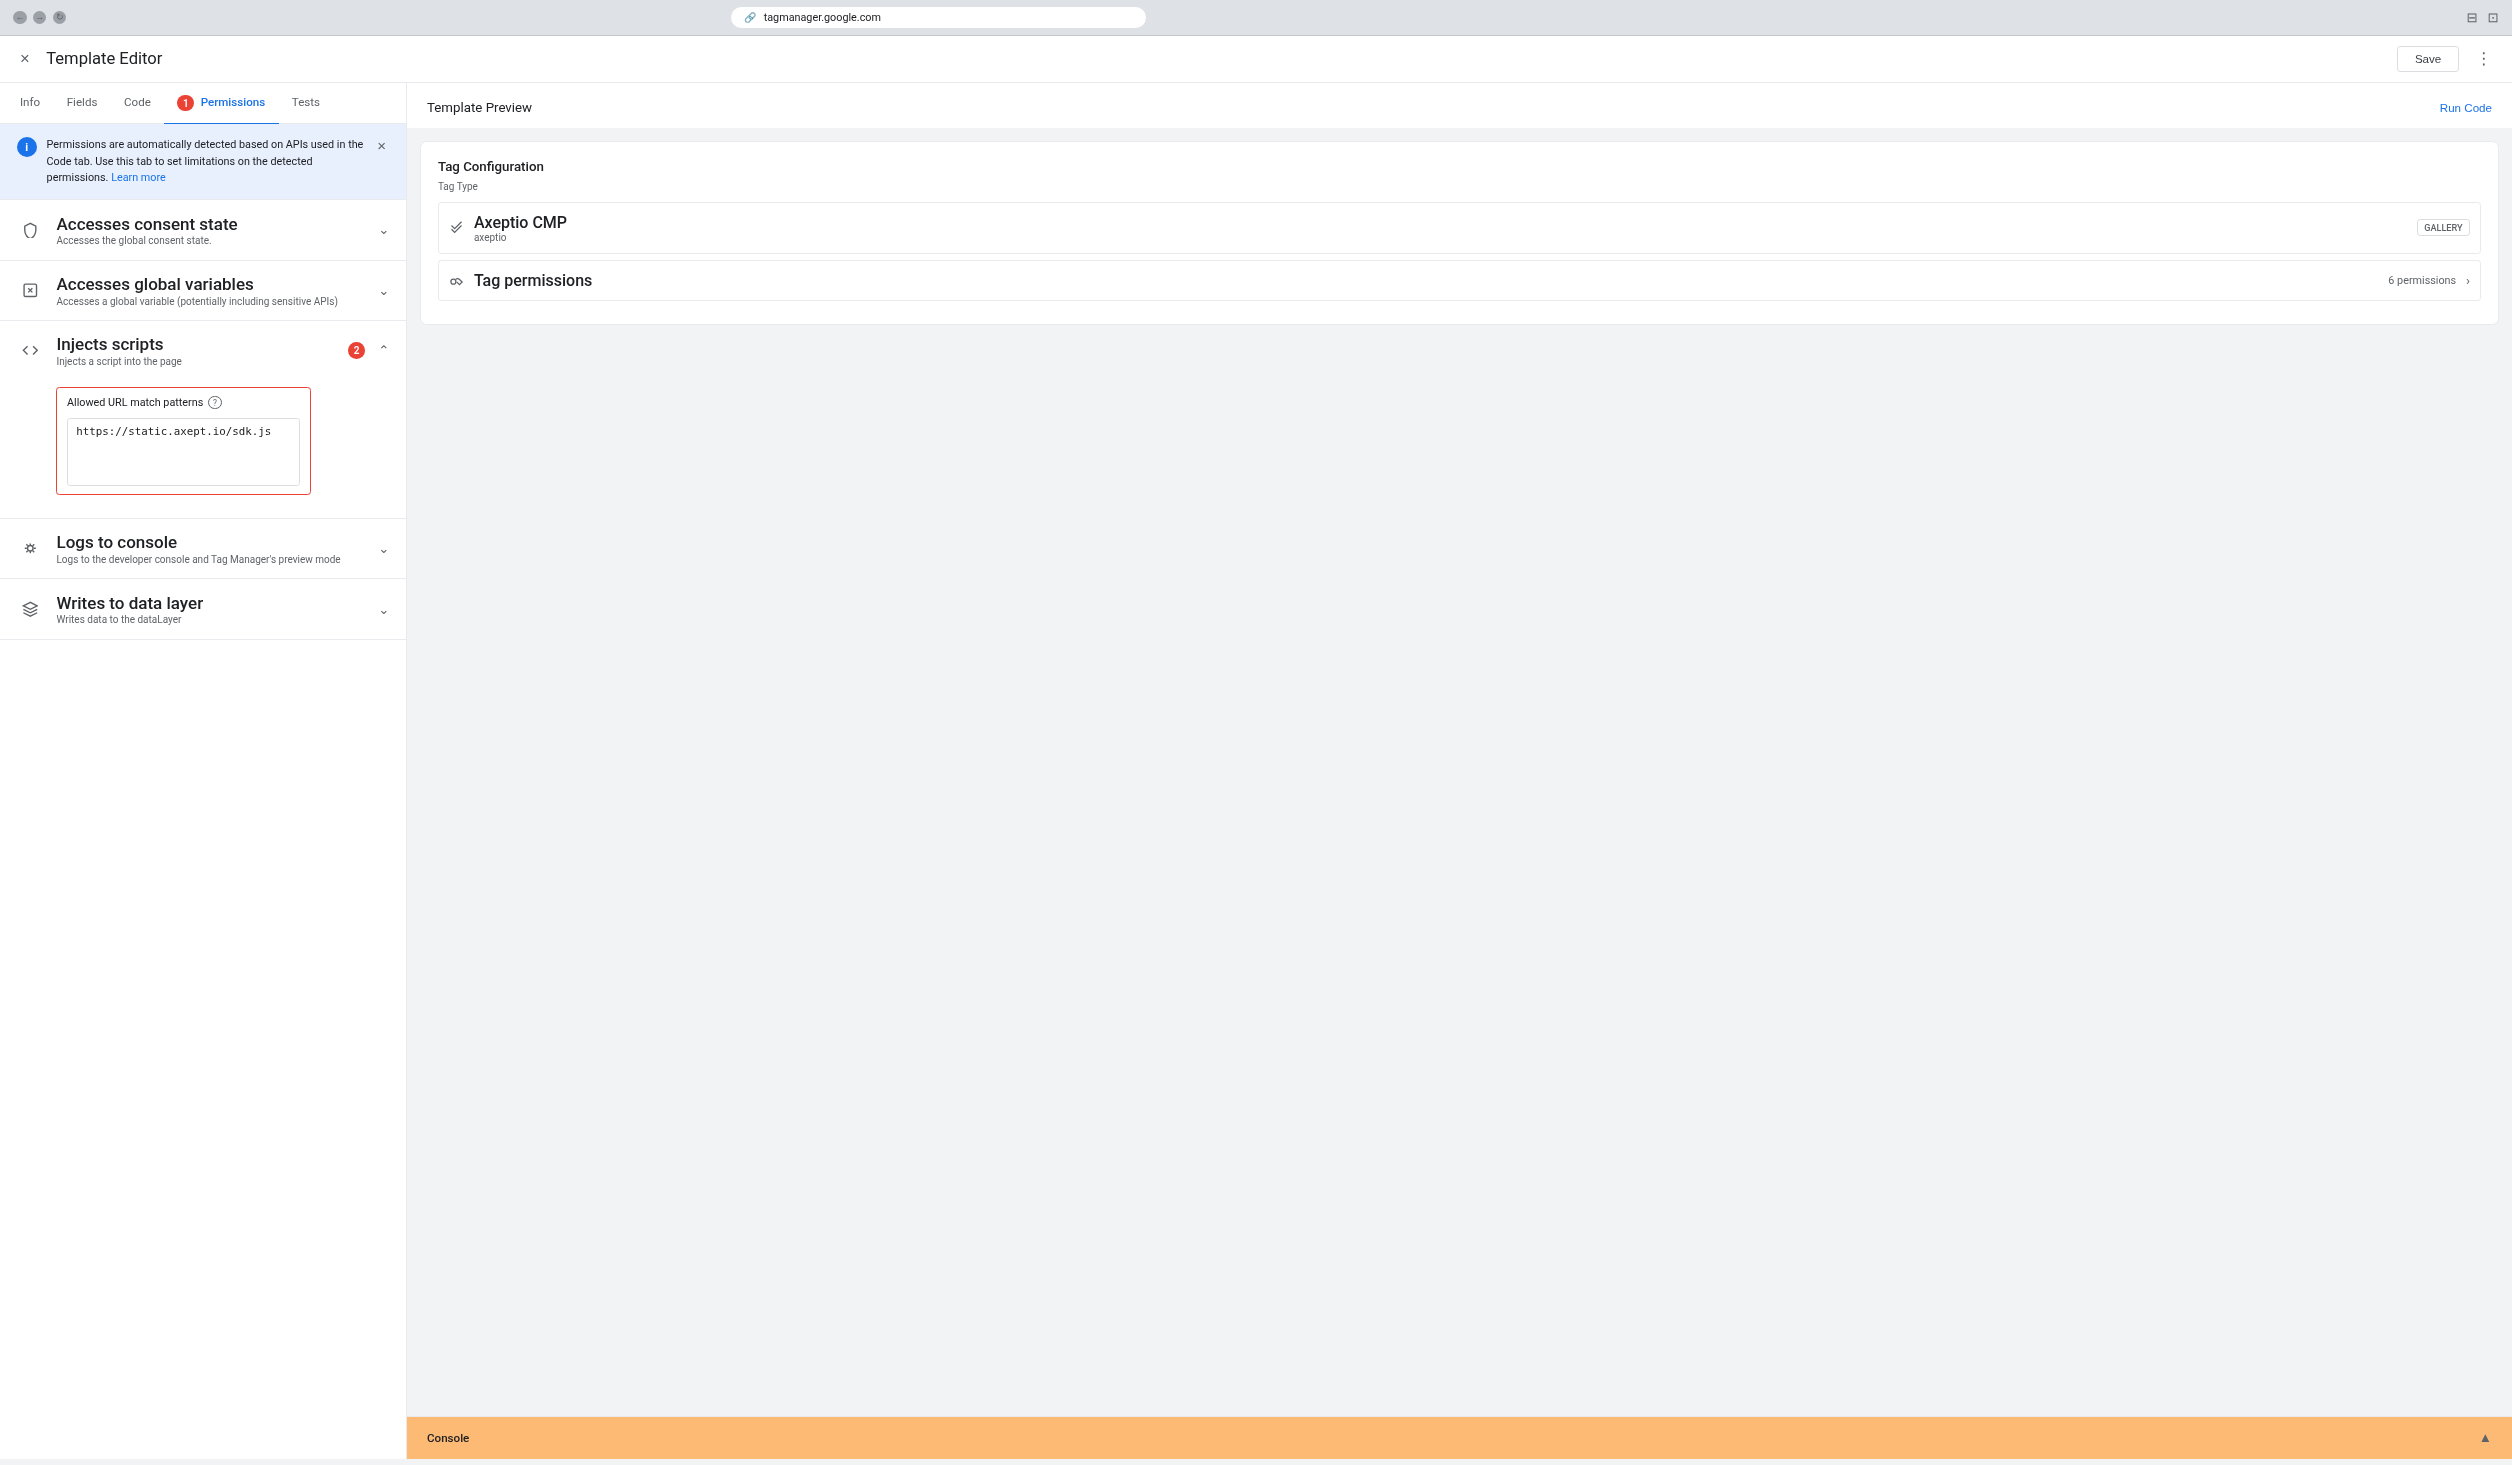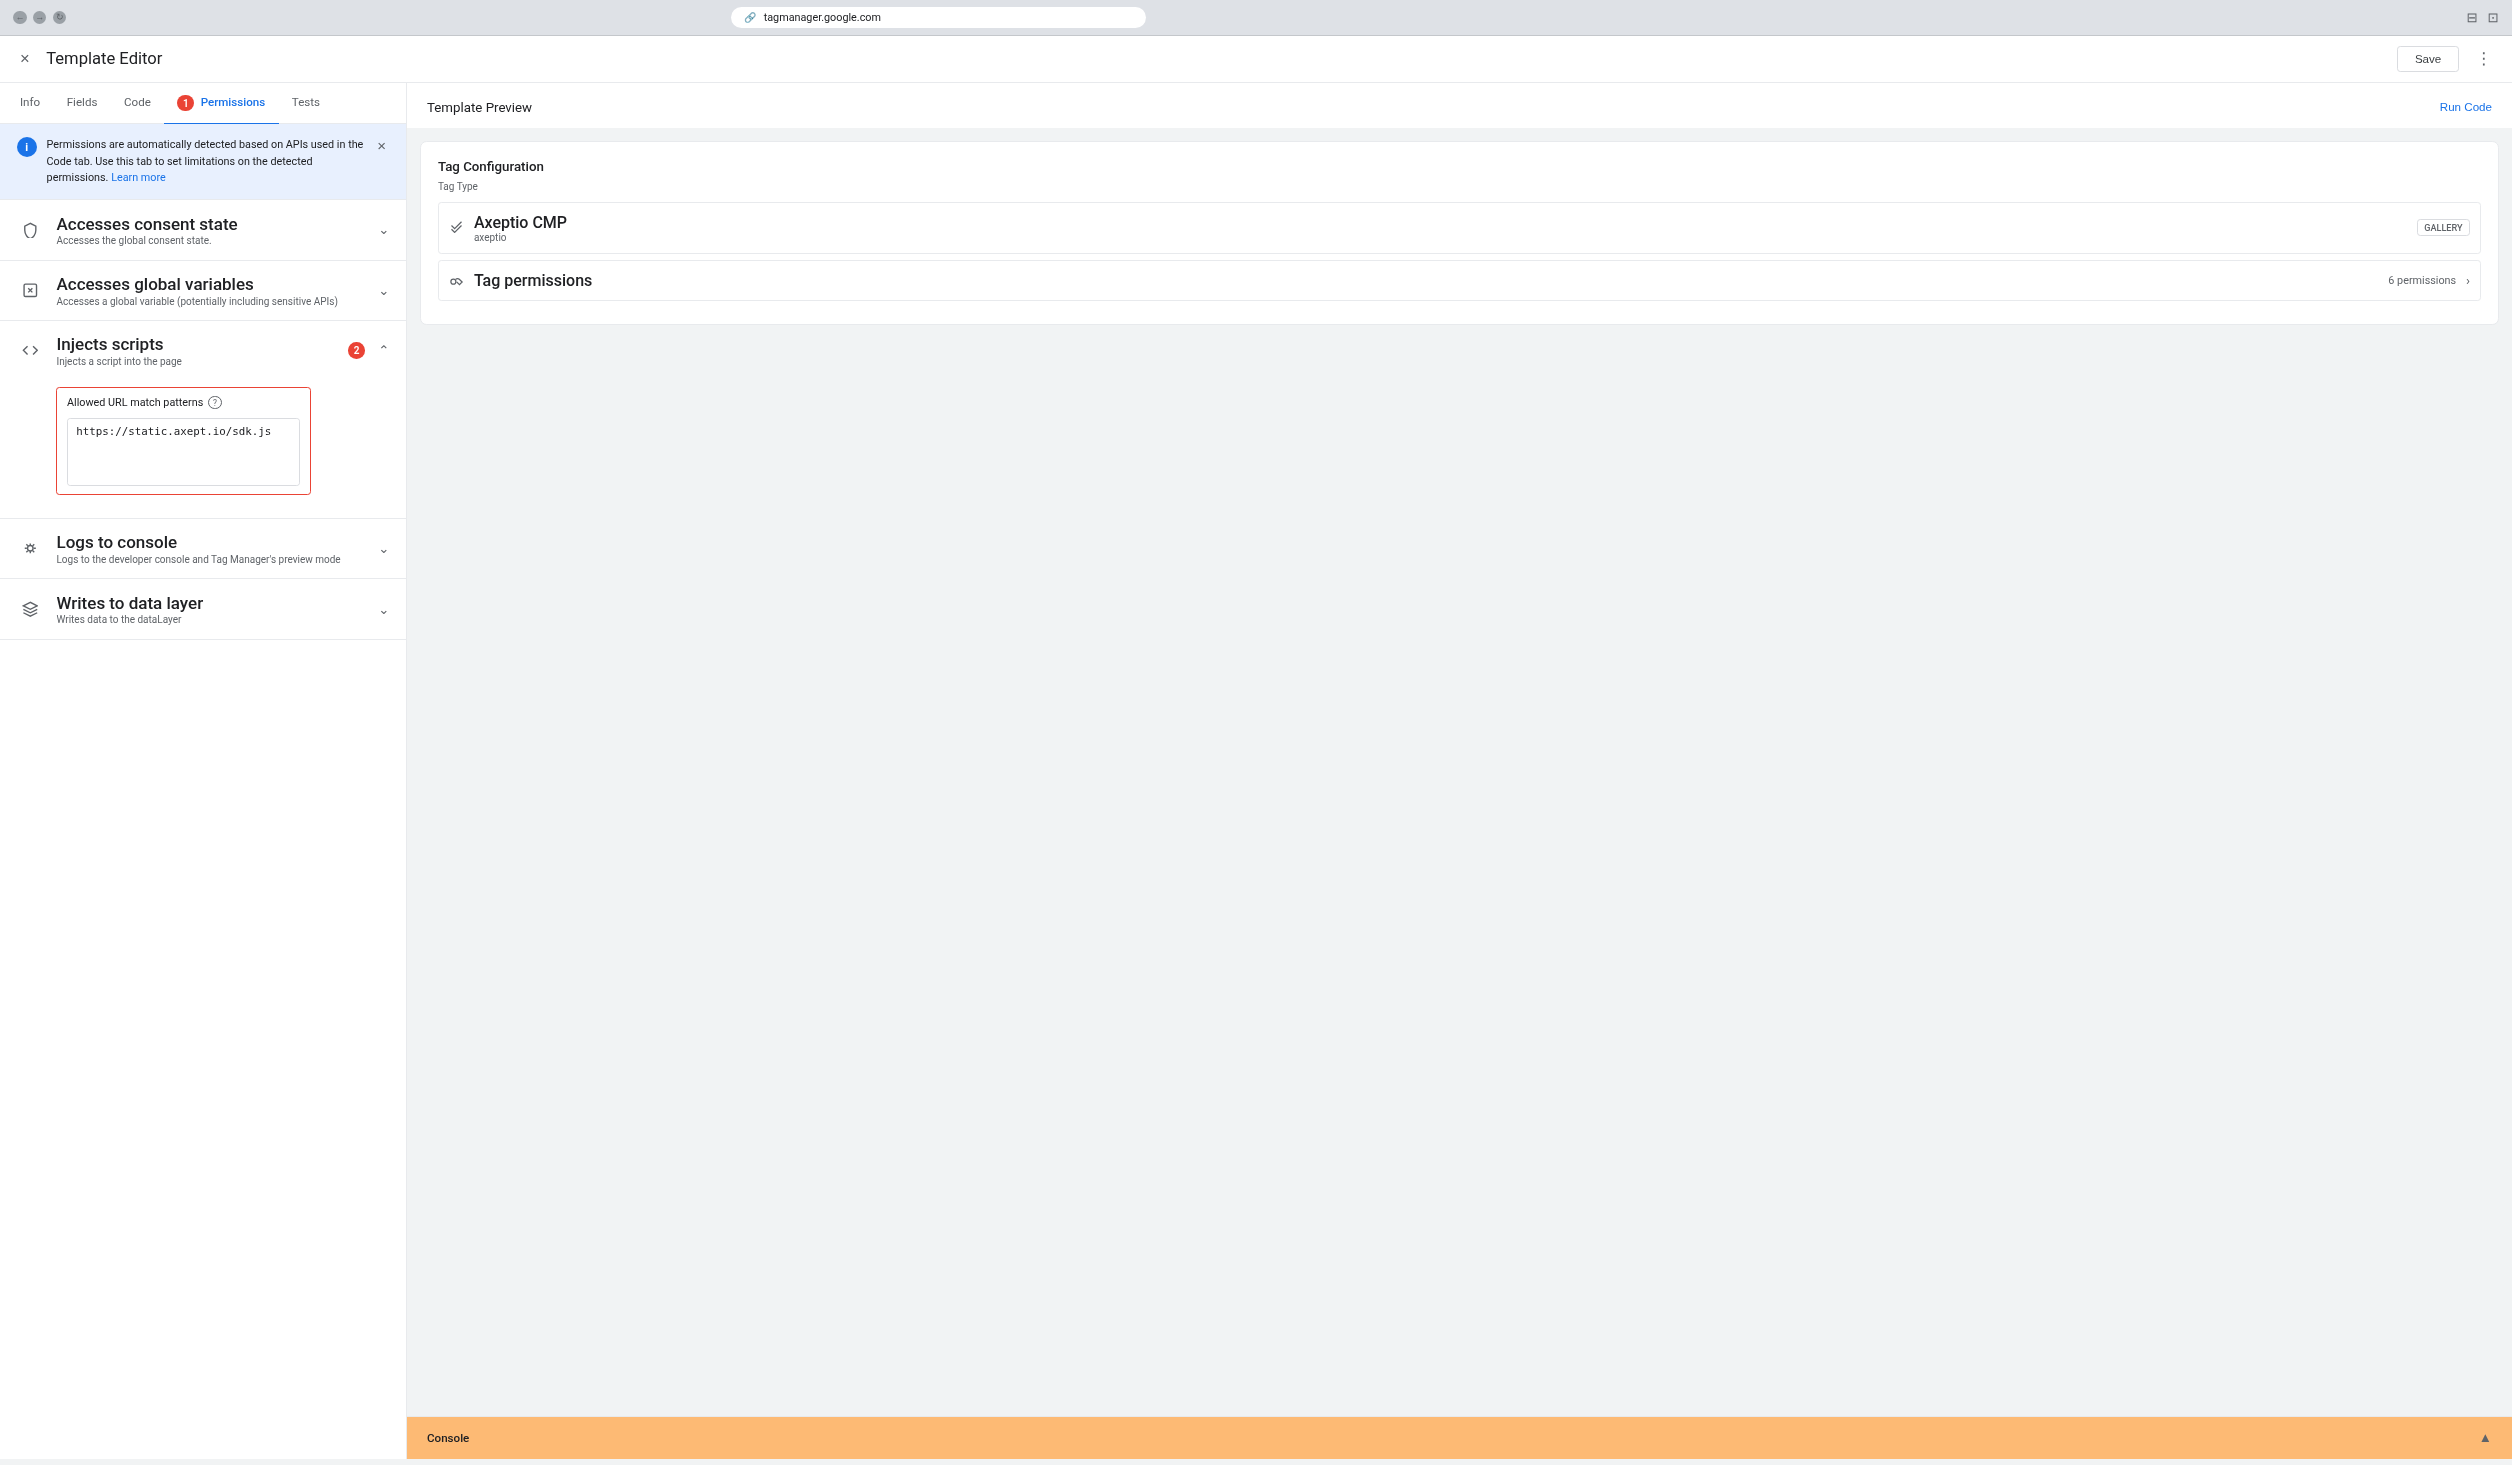--- a/index.html
+++ b/index.html
@@ -238,21 +238,21 @@
     
     .right-panel {
       flex: 1;
       background: #f1f3f4;
       display: flex;
       flex-direction: column;
       overflow: hidden;
     }
     .right-panel-header {
       display: flex;
-      align-items: flex-start;
+      align-items: center;
       justify-content: space-between;
       padding: 16.6px 20px 13.3px;
       background: white;
     }
     .right-panel-title { font-size: 13.3px; font-weight: 400; color: #202124; }
     .run-code-btn {
       background: none;
       border: none;
       color: #1a73e8;
       font-size: 11.6px;

